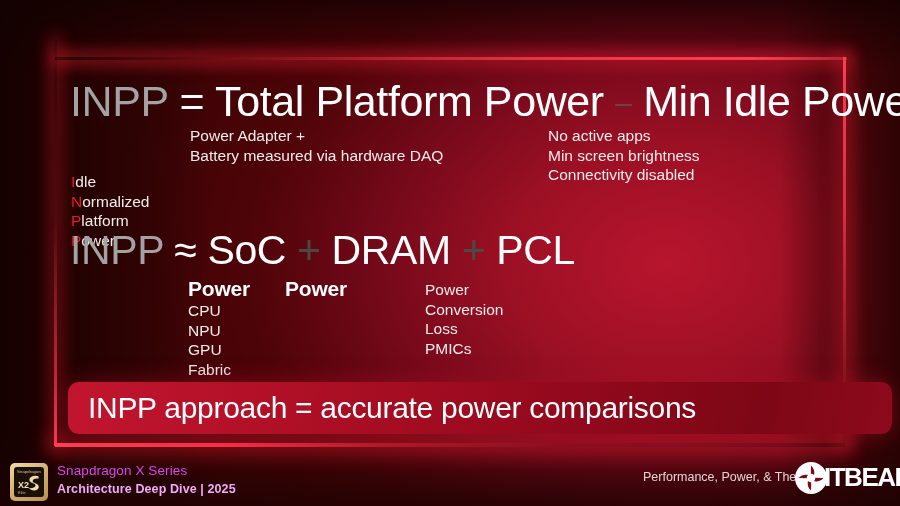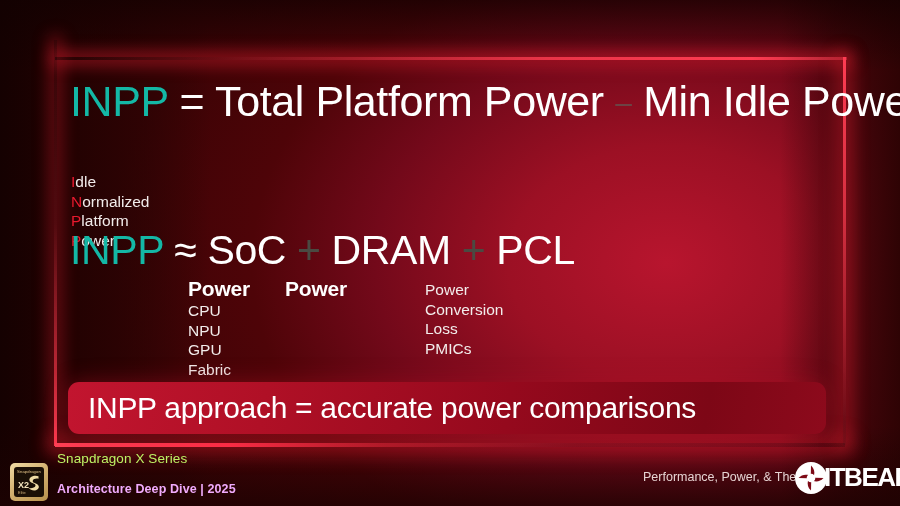--- a/index.html
+++ b/index.html
@@ -35,48 +35,48 @@
     background:linear-gradient(180deg,rgba(255,40,60,.10) 0%,rgba(255,40,60,.22) 45%,rgba(255,55,75,.70) 82%,#ff3f55 100%);
     box-shadow:0 0 16px 5px rgba(255,35,55,.35);}
   .edge-bottom{left:55px;top:443px;width:790px;height:4px;
     background:linear-gradient(90deg,#ff4056 0%,#ff2f48 22%,rgba(255,45,65,.55) 42%,rgba(255,45,65,.18) 66%,rgba(255,45,65,.06) 100%);
     box-shadow:0 0 20px 6px rgba(255,35,55,.45);}
 
   
   .eq{position:absolute;white-space:nowrap;color:#ffffff;font-weight:400;letter-spacing:-.4px;}
   .eq1{left:70px;top:80px;font-size:43px;line-height:1;}
   .eq2{left:70px;top:230px;font-size:41px;line-height:1;}
-  .acr{color:#14b8a6;}
+  .acr{color:#a3a3a3;}
   .op-dim{color:#6d4244;}
   .op-plus{color:#4a4a42;font-weight:400;}
 
   .col{position:absolute;color:#f2eceb;font-size:15.5px;line-height:19.5px;white-space:nowrap;}
   .col .hl{color:#e8192e;}
   .bold-h{font-weight:700;color:#ffffff;font-size:21px;line-height:25px;letter-spacing:-.2px;}
 
   
-  .callout{position:absolute;left:68px;top:382px;width:758px;height:52px;border-radius:11px;
+  .callout{position:absolute;left:68px;top:382px;width:824px;height:52px;border-radius:11px;
     background:linear-gradient(100deg,#c2152f 0%,#b01026 26%,#95091d 58%,#7d0716 84%,#8d0a1c 100%);
     box-shadow:0 0 22px rgba(180,15,35,.45);}
   .callout-txt{position:absolute;left:20px;top:50%;transform:translateY(-50%);
     color:#ffffff;font-size:30px;letter-spacing:-.3px;white-space:nowrap;}
 
   
   .badge{position:absolute;left:10px;top:463px;width:38px;height:38px;border-radius:5px;
     background:linear-gradient(145deg,#e8c98a 0%,#c9a color 1%,#d8b druk 2%);
     background:linear-gradient(145deg,#efd9a0 0%,#cfae६6 40%,#b8924e 100%);
     background:linear-gradient(145deg,#f0dca6 0%,#d4b272 45%,#b8924e 100%);
     padding:4px;box-sizing:border-box;}
   .badge-in{width:100%;height:100%;border-radius:3px;background:#1a0f06;position:relative;overflow:hidden;}
   .badge-top{position:absolute;left:0;top:2px;width:100%;text-align:center;color:#e4c489;font-size:4.2px;letter-spacing:.1px;}
   .badge-x2{position:absolute;left:4px;bottom:7px;color:#f3e3bd;font-size:9px;font-weight:700;line-height:9px;}
   .badge-gen{position:absolute;left:4px;bottom:2px;color:#cdae79;font-size:4px;line-height:4px;}
   .badge-s{position:absolute;right:3px;bottom:3px;width:15px;height:20px;}
 
-  .foot-l1{position:absolute;left:57px;top:451px;color:#bef264;font-size:13.5px;letter-spacing:.1px;}
+  .foot-l1{position:absolute;left:57px;top:463px;color:#d946ef;font-size:13.5px;letter-spacing:.1px;}
   .foot-l2{position:absolute;left:57px;top:482px;color:#f0abfc;font-size:12.5px;font-weight:700;letter-spacing:.1px;}
   .foot-r{position:absolute;left:643px;top:470px;color:#e6d3d2;font-size:12.5px;white-space:nowrap;}
 
   
   .wm{position:absolute;left:790px;top:456px;width:110px;height:44px;pointer-events:none;}
   .wm-mark{position:absolute;left:4px;top:5px;width:34px;height:34px;}
   .wm-txt{position:absolute;left:34px;top:6px;color:#ffffff;font-size:26px;font-weight:700;letter-spacing:-1.5px;white-space:nowrap;}
 </style>
 </head>
 <body>
@@ -111,22 +111,29 @@
     </div>
     <div>
       <span class="hl">P</span><span>latform</span>
     </div>
     <div>
       <span class="hl">P</span><span>ower</span>
     </div>
   </div>
 
   <div class="col" style="left:190px;top:126px;">
+    <div>Power Adapter +</div>
+    <div>Battery measured via hardware DAQ</div>
   </div>
 
+  <div class="col" style="left:548px;top:126px;">
+    <div>No active apps</div>
+    <div>Min screen brightness</div>
+    <div>Connectivity disabled</div>
+  </div>
 
   <div class="eq eq2">
     <span class="acr">INPP</span>
     <span>≈</span>
     <span>SoC</span>
     <span class="op-plus">+</span>
     <span>DRAM</span>
     <span class="op-plus">+</span>
     <span>PCL</span>
   </div>

